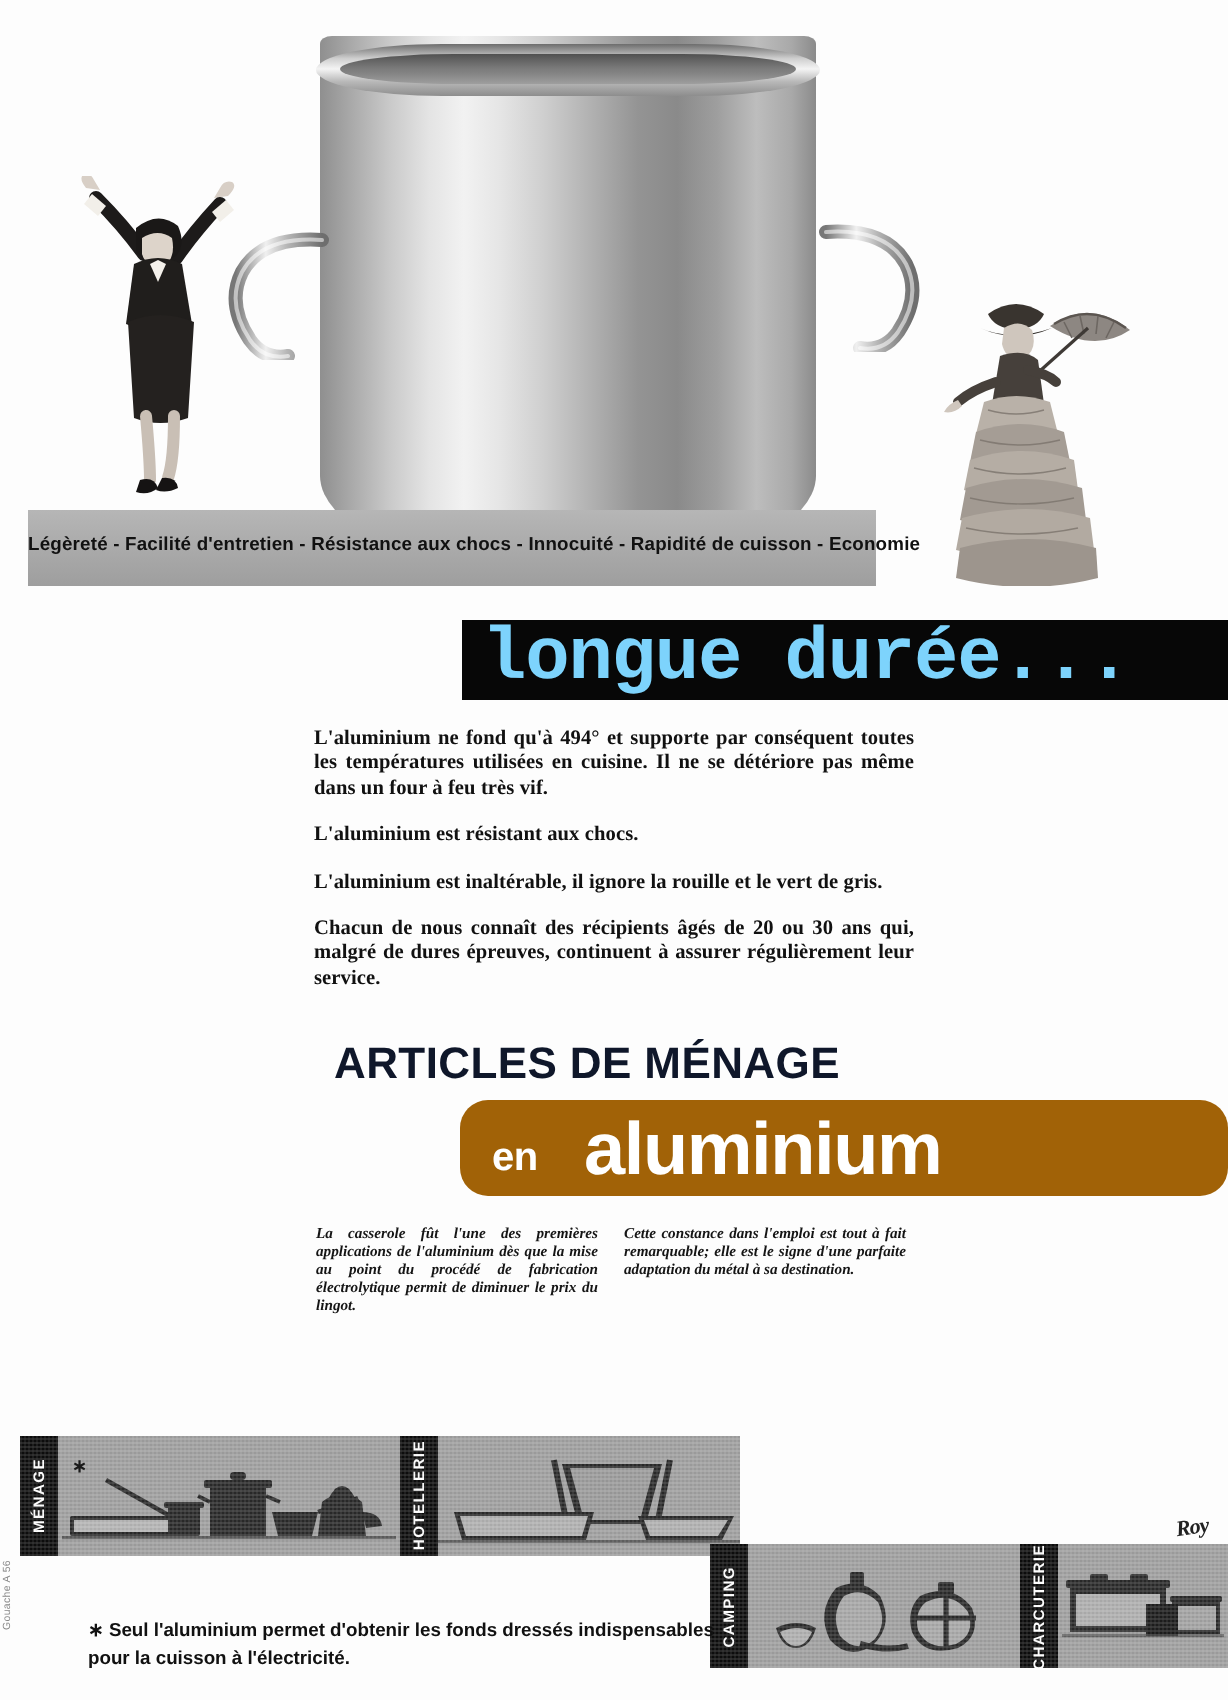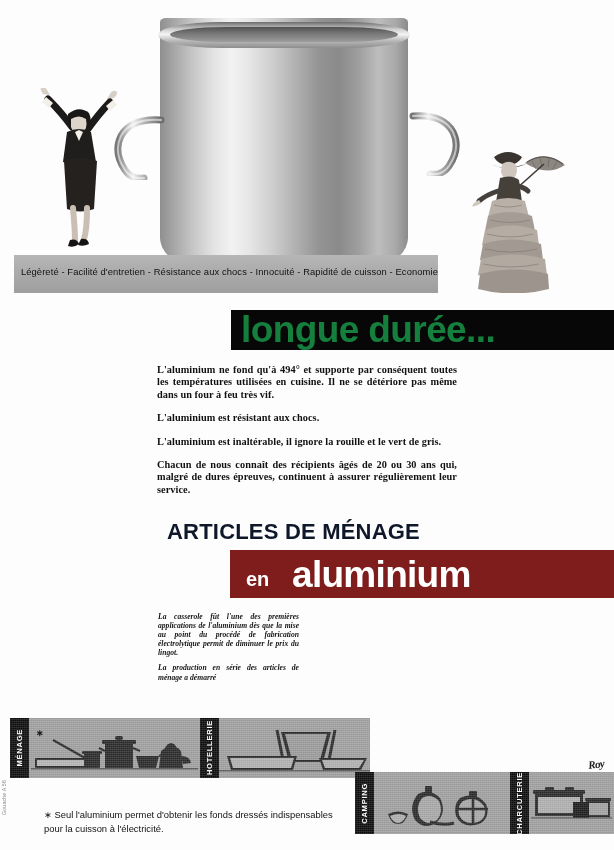--- a/index.html
+++ b/index.html
@@ -50,55 +50,55 @@
   .lady svg{display:block;}
   .lady-modern{left:34px;top:88px;width:96px;height:175px;}
   .lady-victorian{right:40px;top:145px;width:104px;height:148px;}
 
   
   .plinth{
     position:absolute;left:14px;top:255px;width:424px;height:38px;
     background:linear-gradient(to bottom,#b6b6b6,#a9a9a9 55%,#9e9e9e);
   }
   .plinth .slogan{
-    position:absolute;left:0;right:0;top:11px;text-align:right;
-    font-family:"Liberation Sans", sans-serif;
-    font-size:9.4px;font-weight:400;color:#111;letter-spacing:.1px;
+    position:absolute;left:0;right:0;top:11px;text-align:left;
+    font-family:"Liberation Sans", sans-serif;
+    font-size:9.4px;font-weight:700;color:#111;letter-spacing:.1px;
     white-space:nowrap;
   }
 
   
   .bar-longue{
     position:absolute;left:231px;top:310px;width:383px;height:40px;background:#070707;
   }
   .bar-longue span{
     position:absolute;left:10px;top:-1px;
-    font-family:Liberation Sans, sans-serif;
-    font-size:37px;font-weight:700;color:#15803d;letter-spacing:-.6px;line-height:42px;
+    font-family:Liberation Mono, monospace;
+    font-size:37px;font-weight:700;color:#7dd3fc;letter-spacing:-.6px;line-height:42px;
     white-space:nowrap;
   }
 
   
   .body-copy{position:absolute;left:157px;top:364px;width:300px;}
   .body-copy p{
     margin:0 0 11px 0;
     font-family:"Liberation Serif", serif;
     font-size:10.3px;line-height:12.4px;color:#111;
     font-weight:700;text-align:justify;letter-spacing:.05px;
   }
   .body-copy p:last-child{margin-bottom:0;}
 
   
   .articles-title{
     position:absolute;left:167px;top:519px;
     font-family:"Liberation Sans", sans-serif;
     font-size:22px;font-weight:700;color:#0f172a;letter-spacing:.2px;white-space:nowrap;
   }
   .bar-alu{
-    position:absolute;left:230px;top:550px;width:384px;height:48px;background:#7f1d1d;
+    position:absolute;left:230px;top:550px;width:384px;height:48px;background:#a16207;border-radius:14px;
   }
   .bar-alu .en{
     position:absolute;left:16px;bottom:7px;
     font-family:"Liberation Sans", sans-serif;
     font-size:20px;font-weight:700;color:#fff;letter-spacing:-.2px;
   }
   .bar-alu .alu{
     position:absolute;left:62px;bottom:2px;
     font-family:"Liberation Sans", sans-serif;
     font-size:37px;font-weight:700;color:#fff;letter-spacing:-.7px;white-space:nowrap;
@@ -145,21 +145,21 @@
   }
   .asterisk-mark{
     position:absolute;left:36px;top:728px;color:#1a1a1a;font-size:9px;font-weight:700;
     font-family:"Liberation Serif", serif;
   }
 
   
   .footnote{
     position:absolute;left:44px;top:808px;width:340px;
     font-family:"Liberation Sans", sans-serif;
-    font-size:9.4px;line-height:13.5px;font-weight:400;color:#111;
+    font-size:9.4px;line-height:13.5px;font-weight:700;color:#111;
   }
   .footnote .l1{display:block;text-align:left;}
   .footnote .l2{display:block;text-align:left;padding-right:2px;}
 
   
   .signature{
     position:absolute;right:10px;top:758px;
     font-family:"Liberation Serif", serif;font-style:italic;font-weight:700;
     font-size:11px;color:#222;transform:rotate(-8deg);letter-spacing:-.5px;
   }
@@ -290,23 +290,23 @@
 
   <div class="bar-alu">
     <span class="en">en</span>
     <span class="alu">aluminium</span>
   </div>
 
   <div class="saviez">
     <div class="cols">
       <div class="col">
         <p>La casserole fût l'une des premières applications de l'aluminium dès que la mise au point du procédé de fabrication électrolytique permit de diminuer le prix du lingot.</p>
-        <p>La production en série des articles de ménage a démarré</p>
       </div>
       <div class="col">
+        <p>Cette constance dans l'emploi est tout à fait remarquable; elle est le signe d'une parfaite adaptation du métal à sa destination.</p>
       </div>
     </div>
   </div>
 
   <div class="band band-1">
 
     <div class="tab" style="left:0;">
       <span>MÉNAGE</span>
     </div>
 

